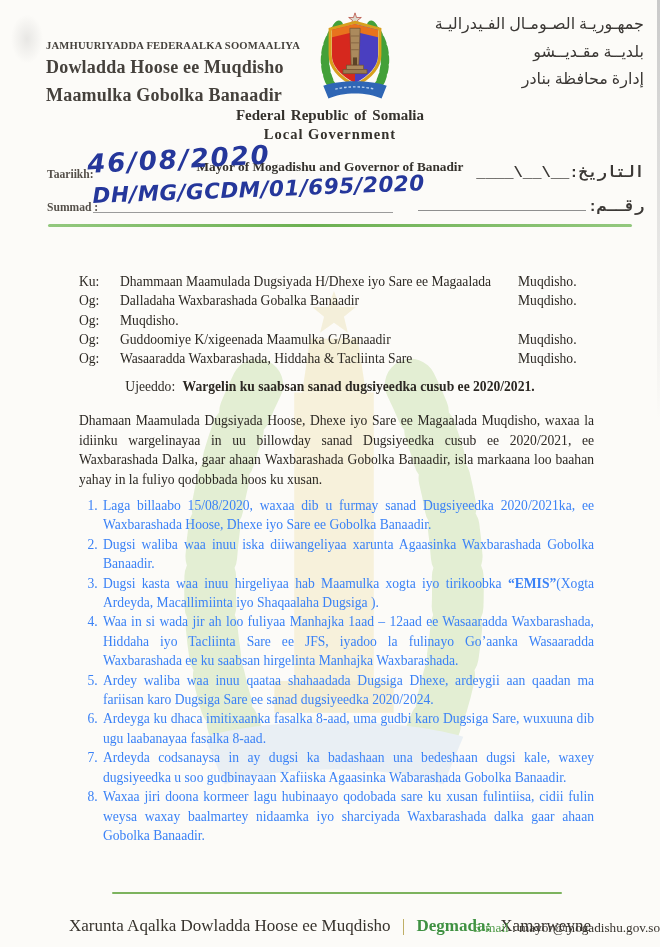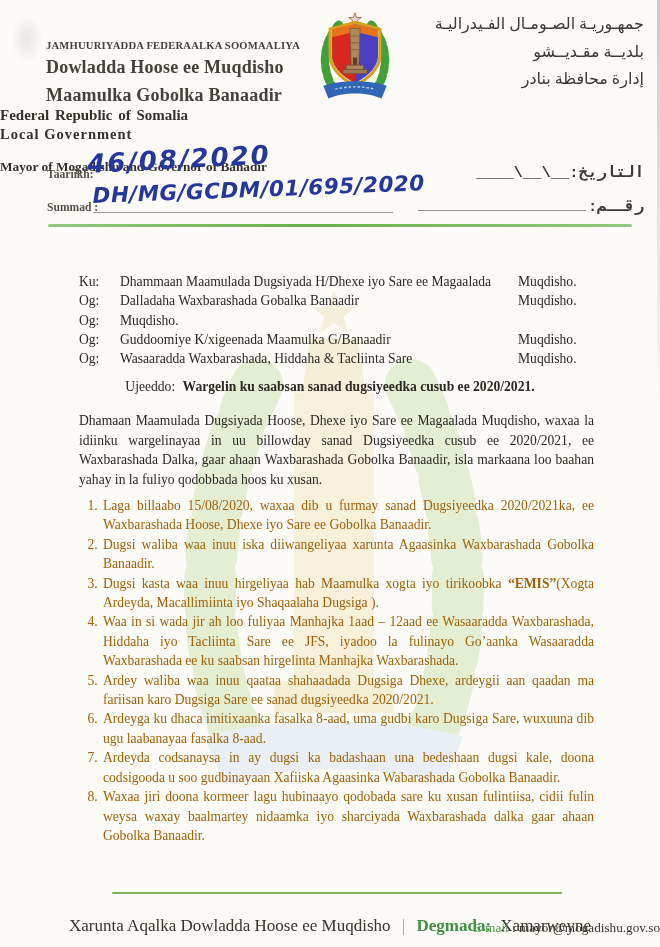--- a/index.html
+++ b/index.html
@@ -16,21 +16,21 @@
     background:linear-gradient(to bottom,#c9c9c9,rgba(201,201,201,0));}
   
   .watermark{position:absolute;left:135px;top:283px;width:398px;z-index:0;opacity:.55;pointer-events:none;}
   
   .hdr-left{position:absolute;left:46px;top:38px;font-weight:bold;color:#45413c;line-height:1.55;letter-spacing:.2px;}
   .hdr-left .l1{font-size:10.6px;}
   .hdr-left .l2,.hdr-left .l3{font-size:18px;}
   .emblem{position:absolute;left:306px;top:12px;width:98px;height:96px;}
   .hdr-right{position:absolute;right:16px;top:10px;text-align:right;direction:rtl;color:#3b3835;
     font-family:"Liberation Serif","DejaVu Sans",serif;font-size:16px;line-height:1.72;font-weight:400;}
-  .title-block{position:absolute;left:0;top:107px;width:660px;font-weight:bold;color:#34312c;}
+  .title-block{position:absolute;left:0;top:107px;width:660px;text-align:center;font-weight:bold;color:#34312c;}
   .title-block .t1{font-size:15px;word-spacing:2px;}
   .title-block .t2{font-size:14.5px;letter-spacing:1px;margin-top:2px;}
   .title-block .t3{font-size:13.3px;margin-top:16px;}
   
   .meta-label{position:absolute;font-size:11.6px;font-weight:600;color:#55504a;}
   .lbl-date{left:47px;top:168px;}
   .lbl-ref{left:47px;top:201px;}
   .hand{position:absolute;font-family:"DejaVu Sans",sans-serif;font-style:italic;font-weight:bold;
     color:#25379b;white-space:nowrap;transform-origin:left bottom;}
   .hand-date{left:88px;top:149px;font-size:26px;letter-spacing:2px;transform:rotate(-3deg);}
@@ -44,21 +44,21 @@
   
   .recipients{position:absolute;left:79px;right:64px;top:272px;font-size:13.6px;line-height:19.3px;color:#2c2823;}
   .rcp-row{display:flex;gap:12px;}
   .rcp-prefix{width:29px;flex:none;}
   .rcp-text{flex:1;}
   .rcp-city{width:78px;flex:none;text-align:left;}
   .subject{position:absolute;left:0;top:379px;width:660px;text-align:center;font-size:13.6px;color:#2c2823;}
   .subject b{margin-left:4px;}
   .intro{position:absolute;left:79px;right:66px;top:411px;text-align:justify;
     font-size:13.6px;line-height:19.6px;color:#2c2823;}
-  .directives{position:absolute;left:79px;right:66px;top:496px;color:#a16207;}
+  .directives{position:absolute;left:79px;right:66px;top:496px;color:#3b82f6;}
   .directives ol{margin:0;padding-left:22px;}
   .directives li{text-align:justify;font-size:13.6px;line-height:19.4px;padding-left:2px;}
   .emis{font-weight:bold;}
   
   .footer-rule{position:absolute;left:112px;right:98px;top:892px;height:2px;background:#7cb35e;border-radius:1px;}
   .footer-l1{position:absolute;left:0;top:916px;width:660px;text-align:center;font-size:17px;color:#37332d;}
   .footer-sep{color:#b5a24e;margin:0 7px;}
   .footer-district{color:#3f9142;font-weight:bold;margin-right:5px;}
   .footer-l2{position:absolute;left:0;top:920px;width:660px;text-align:right;font-size:13.2px;color:#37332d;}
   .footer-email-label{color:#4e9b47;}
@@ -170,23 +170,23 @@
     </div>
 
     <div class="intro">Dhamaan Maamulada Dugsiyada Hoose, Dhexe iyo Sare ee Magaalada Muqdisho, waxaa la idiinku wargelinayaa in uu billowday sanad Dugsiyeedka cusub ee 2020/2021, ee Waxbarashada Dalka, gaar ahaan Waxbarashada  Gobolka Banaadir, isla markaana loo baahan yahay in la fuliyo qodobbada hoos ku xusan.</div>
 
     <div class="directives">
       <ol>
         <li>Laga billaabo 15/08/2020,  waxaa dib u furmay sanad Dugsiyeedka 2020/2021ka, ee Waxbarashada Hoose, Dhexe iyo Sare ee Gobolka Banaadir.</li>
         <li>Dugsi waliba waa inuu iska diiwangeliyaa xarunta Agaasinka Waxbarashada Gobolka Banaadir.</li>
         <li><span>Dugsi kasta waa inuu hirgeliyaa hab Maamulka xogta iyo tirikoobka </span><span class="emis">“EMIS”</span><span>(Xogta Ardeyda, Macallimiinta iyo Shaqaalaha Dugsiga ).</span></li>
         <li>Waa in si wada jir ah loo fuliyaa Manhajka 1aad – 12aad ee Wasaaradda Waxbarashada, Hiddaha iyo Tacliinta Sare ee JFS, iyadoo la fulinayo Go’aanka Wasaaradda Waxbarashada ee ku saabsan hirgelinta Manhajka Waxbarashada.</li>
-        <li>Ardey waliba waa inuu qaataa shahaadada Dugsiga Dhexe, ardeygii aan qaadan ma fariisan karo Dugsiga Sare ee sanad dugsiyeedka 2020/2021.</li>
+        <li>Ardey waliba waa inuu qaataa shahaadada Dugsiga Dhexe, ardeygii aan qaadan ma fariisan karo Dugsiga Sare ee sanad dugsiyeedka 2020/2024.</li>
         <li>Ardeyga ku dhaca imitixaanka fasalka 8-aad, uma gudbi karo Dugsiga Sare, wuxuuna dib ugu laabanayaa fasalka 8-aad.</li>
-        <li>Ardeyda codsanaysa in ay dugsi ka badashaan una bedeshaan dugsi kale, doona codsigooda u soo gudbinayaan Xafiiska Agaasinka Wabarashada Gobolka Banaadir.</li>
+        <li>Ardeyda codsanaysa in ay dugsi ka badashaan una bedeshaan dugsi kale, waxey dugsiyeedka u soo gudbinayaan Xafiiska Agaasinka Wabarashada Gobolka Banaadir.</li>
         <li>Waxaa jiri doona kormeer lagu hubinaayo qodobada sare ku xusan fulintiisa, cidii fulin weysa waxay baalmartey nidaamka iyo sharciyada Waxbarashada dalka gaar ahaan Gobolka Banaadir.</li>
       </ol>
     </div>
 
     <div class="footer-rule"></div>
     <div class="footer-l1">
       <span>Xarunta Aqalka Dowladda Hoose ee Muqdisho</span>
       <span class="footer-sep">|</span>
       <span class="footer-district">Degmada:</span>
       <span>Xamarweyne</span>

